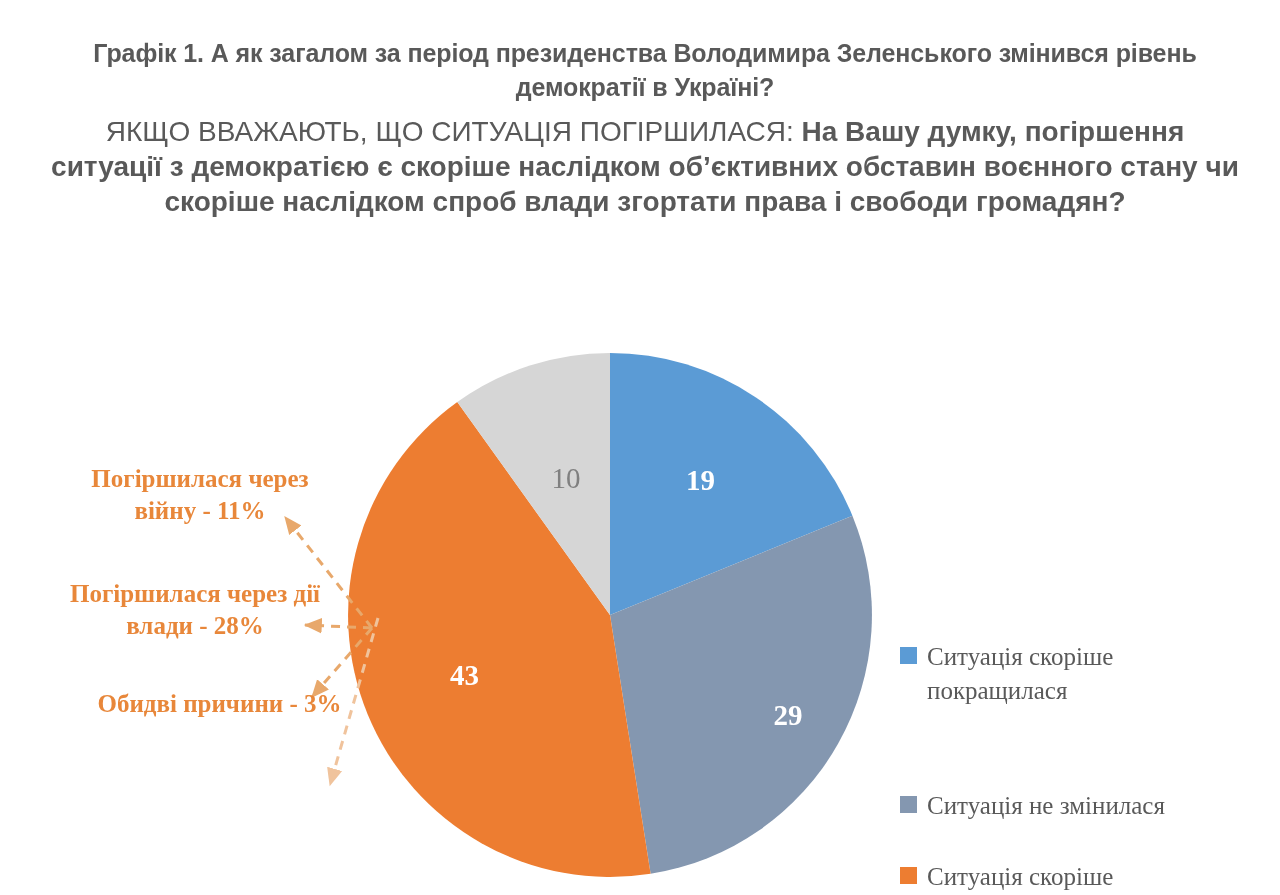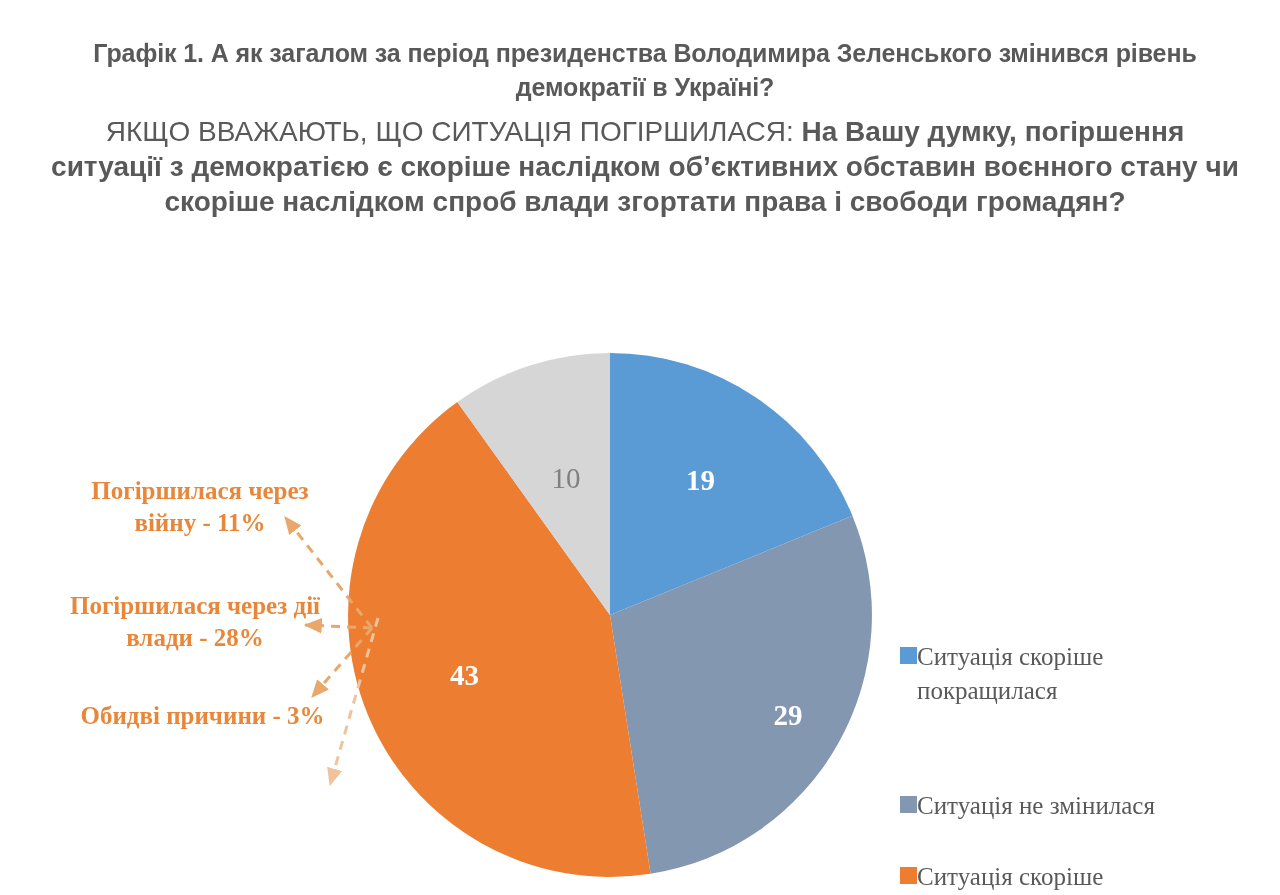--- a/index.html
+++ b/index.html
@@ -68,35 +68,35 @@
 
   
   .callout {
     position: absolute;
     font-family: "Liberation Serif", serif;
     font-weight: bold;
     font-size: 25px;
     line-height: 32px;
     color: #E8873A;
     text-align: center;
-    margin-top: 12px;
   }
   .callout.faded { color: #F2BC94; }
 
   
   #legend {
     position: absolute;
     left: 900px;
     top: 390px;
     width: 330px;
   }
   .legend-item {
     position: absolute;
     display: flex;
     align-items: flex-start;
+    gap: 10px;
   }
   .legend-swatch {
     width: 17px;
     height: 17px;
     flex: 0 0 17px;
     margin-top: 7px;
   }
   .legend-label {
     font-family: "Liberation Serif", serif;
     font-size: 25px;
@@ -146,21 +146,21 @@
     </g>
     <g stroke="#F0C39C" stroke-width="3" stroke-dasharray="9 7" fill="none">
       <line x1="378" y1="368" x2="330" y2="535" marker-end="url(#arrowFaded)"></line>
     </g>
   </svg>
 
   <div class="callout" style="left:70px; top:213px; width:260px;">Погіршилася через війну - 11%</div>
 
   <div class="callout" style="left:60px; top:328px; width:270px;">Погіршилася через дії влади - 28%</div>
 
-  <div class="callout" style="left:80px; top:438px; width:245px;">Обидві причини - 3%</div>
+  <div class="callout" style="left:97px; top:438px; width:245px;">Обидві причини - 3%</div>
 
 
   <div id="legend">
 
     <div class="legend-item" style="top:0px; left:0px;">
       <span class="legend-swatch" style="background:#5B9BD5;"></span>
       <span class="legend-label">Ситуація скоріше покращилася</span>
     </div>
 
     <div class="legend-item" style="top:108px; left:0px;margin-top:41px;">

